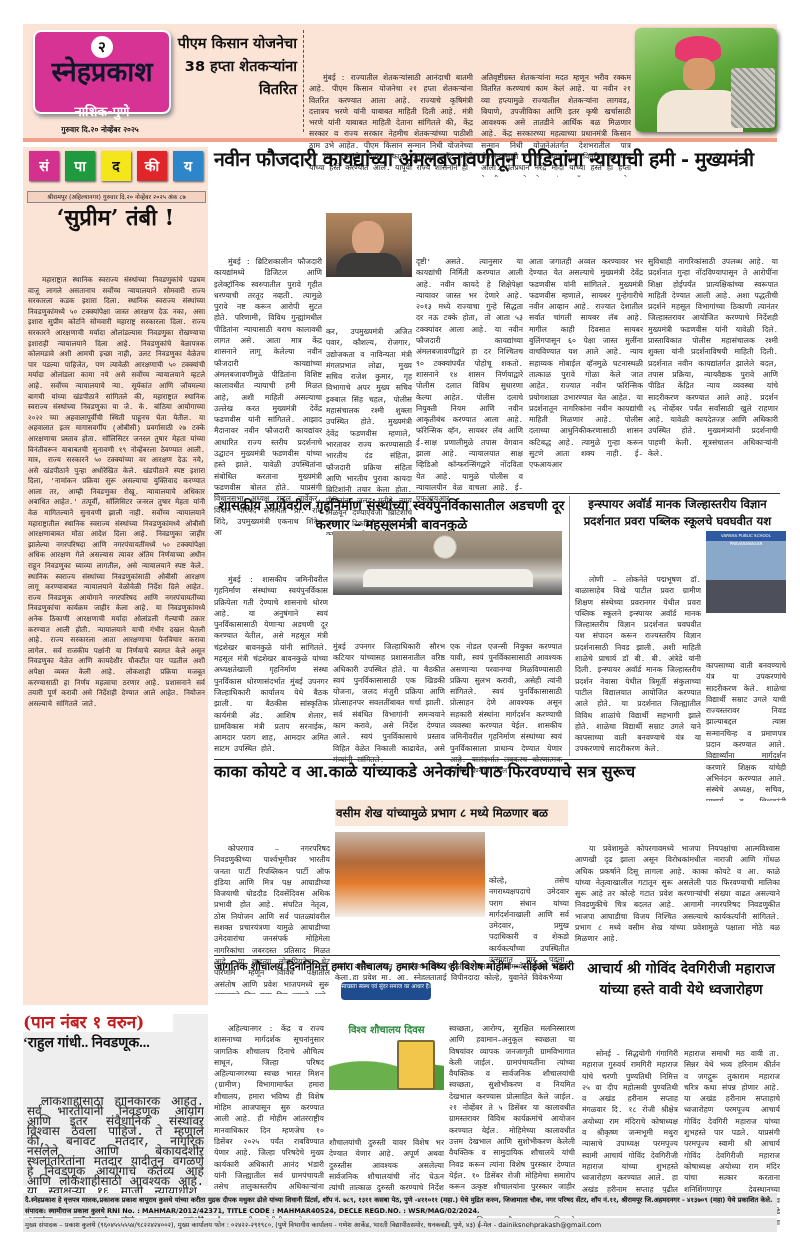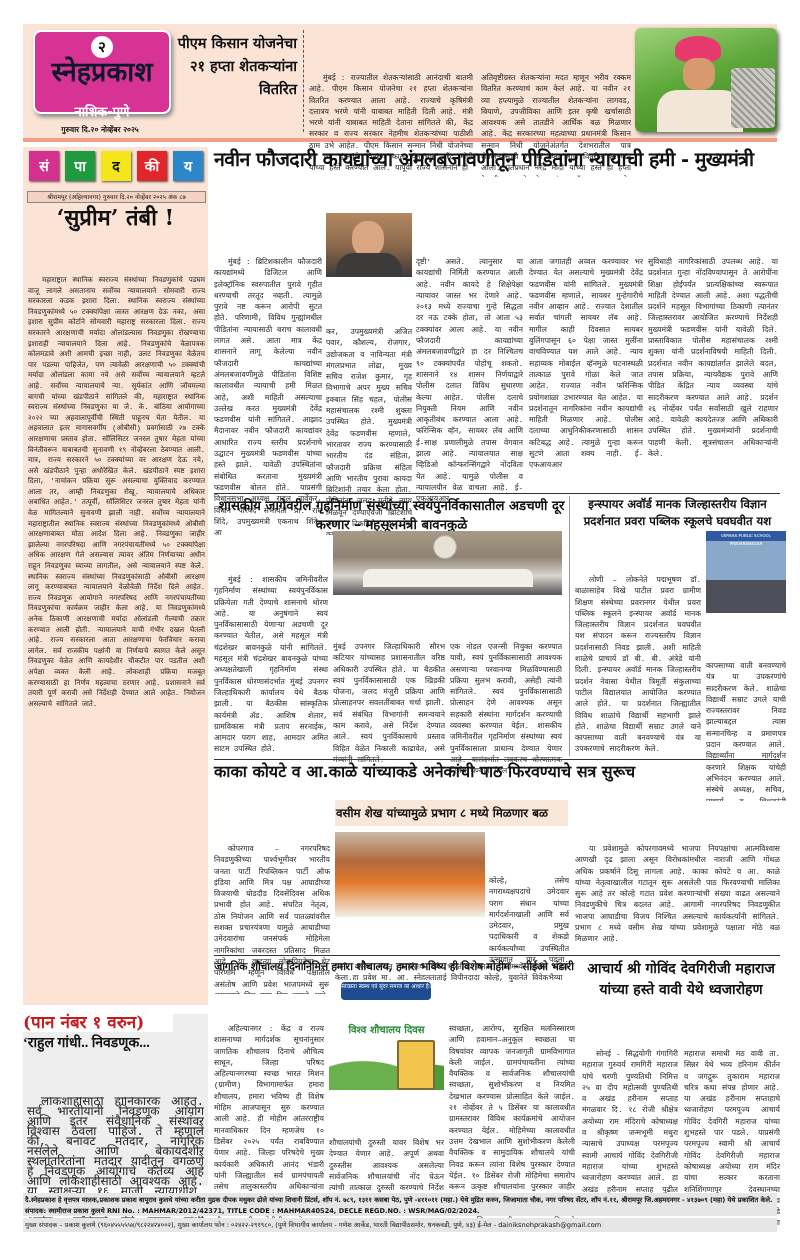--- a/index.html
+++ b/index.html
@@ -69,21 +69,21 @@
 </head>
 <body>
 
 <div id="masthead" class="abs">
   <div id="logo-box" class="abs">
     <div id="logo-num" class="abs">२</div>
     <div id="logo-name" class="abs">स्नेहप्रकाश</div>
     <div id="logo-city" class="abs">नाशिक-पुणे</div>
   </div>
   <div id="masthead-date" class="abs">गुरुवार दि.२० नोव्हेंबर २०२५</div>
-  <div id="kisan-headline" class="abs">पीएम किसान योजनेचा २१ हप्ता शेतकऱ्यांना वितरित</div>
+  <div id="kisan-headline" class="abs">पीएम किसान योजनेचा 38 हप्ता शेतकऱ्यांना वितरित</div>
   <div id="kisan-divider" class="abs"></div>
   <div id="kisan-col1" class="abs col-text">
       <p>मुंबई : राज्यातील शेतकऱ्यांसाठी आनंदाची बातमी आहे. पीएम किसान योजनेचा २१ हप्ता शेतकऱ्यांना वितरित करण्यात आला आहे. राज्याचे कृषिमंत्री दत्तात्रय भरणे यांनी याबाबत माहिती दिली आहे. मंत्री भरणे यांनी याबाबत माहिती देताना सांगितले की, केंद्र सरकार व राज्य सरकार नेहमीच शेतकऱ्यांच्या पाठीशी ठाम उभे आहेत. पीएम किसान सन्मान निधी योजनेच्या २१ व्या हप्त्याचे वितरण काल पंतप्रधान नरेंद्र मोदी यांच्या हस्ते करण्यात आले. यापूर्वी राज्य शासनाने ही</p>
     </div>
   <div id="kisan-col2" class="abs col-text">
       <p style="text-indent:0">अतिवृष्टीग्रस्त शेतकऱ्यांना मदत म्हणून भरीव रक्कम वितरित करण्याचं काम केलं आहे. या नवीन २१ व्या हप्त्यामुळे राज्यातील शेतकऱ्यांना लागवड, बियाणे, उपजीविका आणि इतर कृषी खर्चासाठी आवश्यक असे तातडीने आर्थिक बळ मिळणार आहे. केंद्र सरकारच्या महत्वाच्या प्रधानमंत्री किसान सन्मान निधी योजनेअंतर्गत देशभरातील पात्र शेतकऱ्यांसाठी २१ वा हप्ता आज वितरीत करण्यात आला. पंतप्रधान नरेंद्र मोदी यांच्या हस्ते हा हप्ता देशातील लाखो शेतकऱ्यांच्या बँक खात्यात थेट जमा होणार आहे.</p>
     </div>
   <div id="kisan-photo" class="abs">
     <div id="turban" class="abs"></div>
     <div id="face" class="abs"></div>

